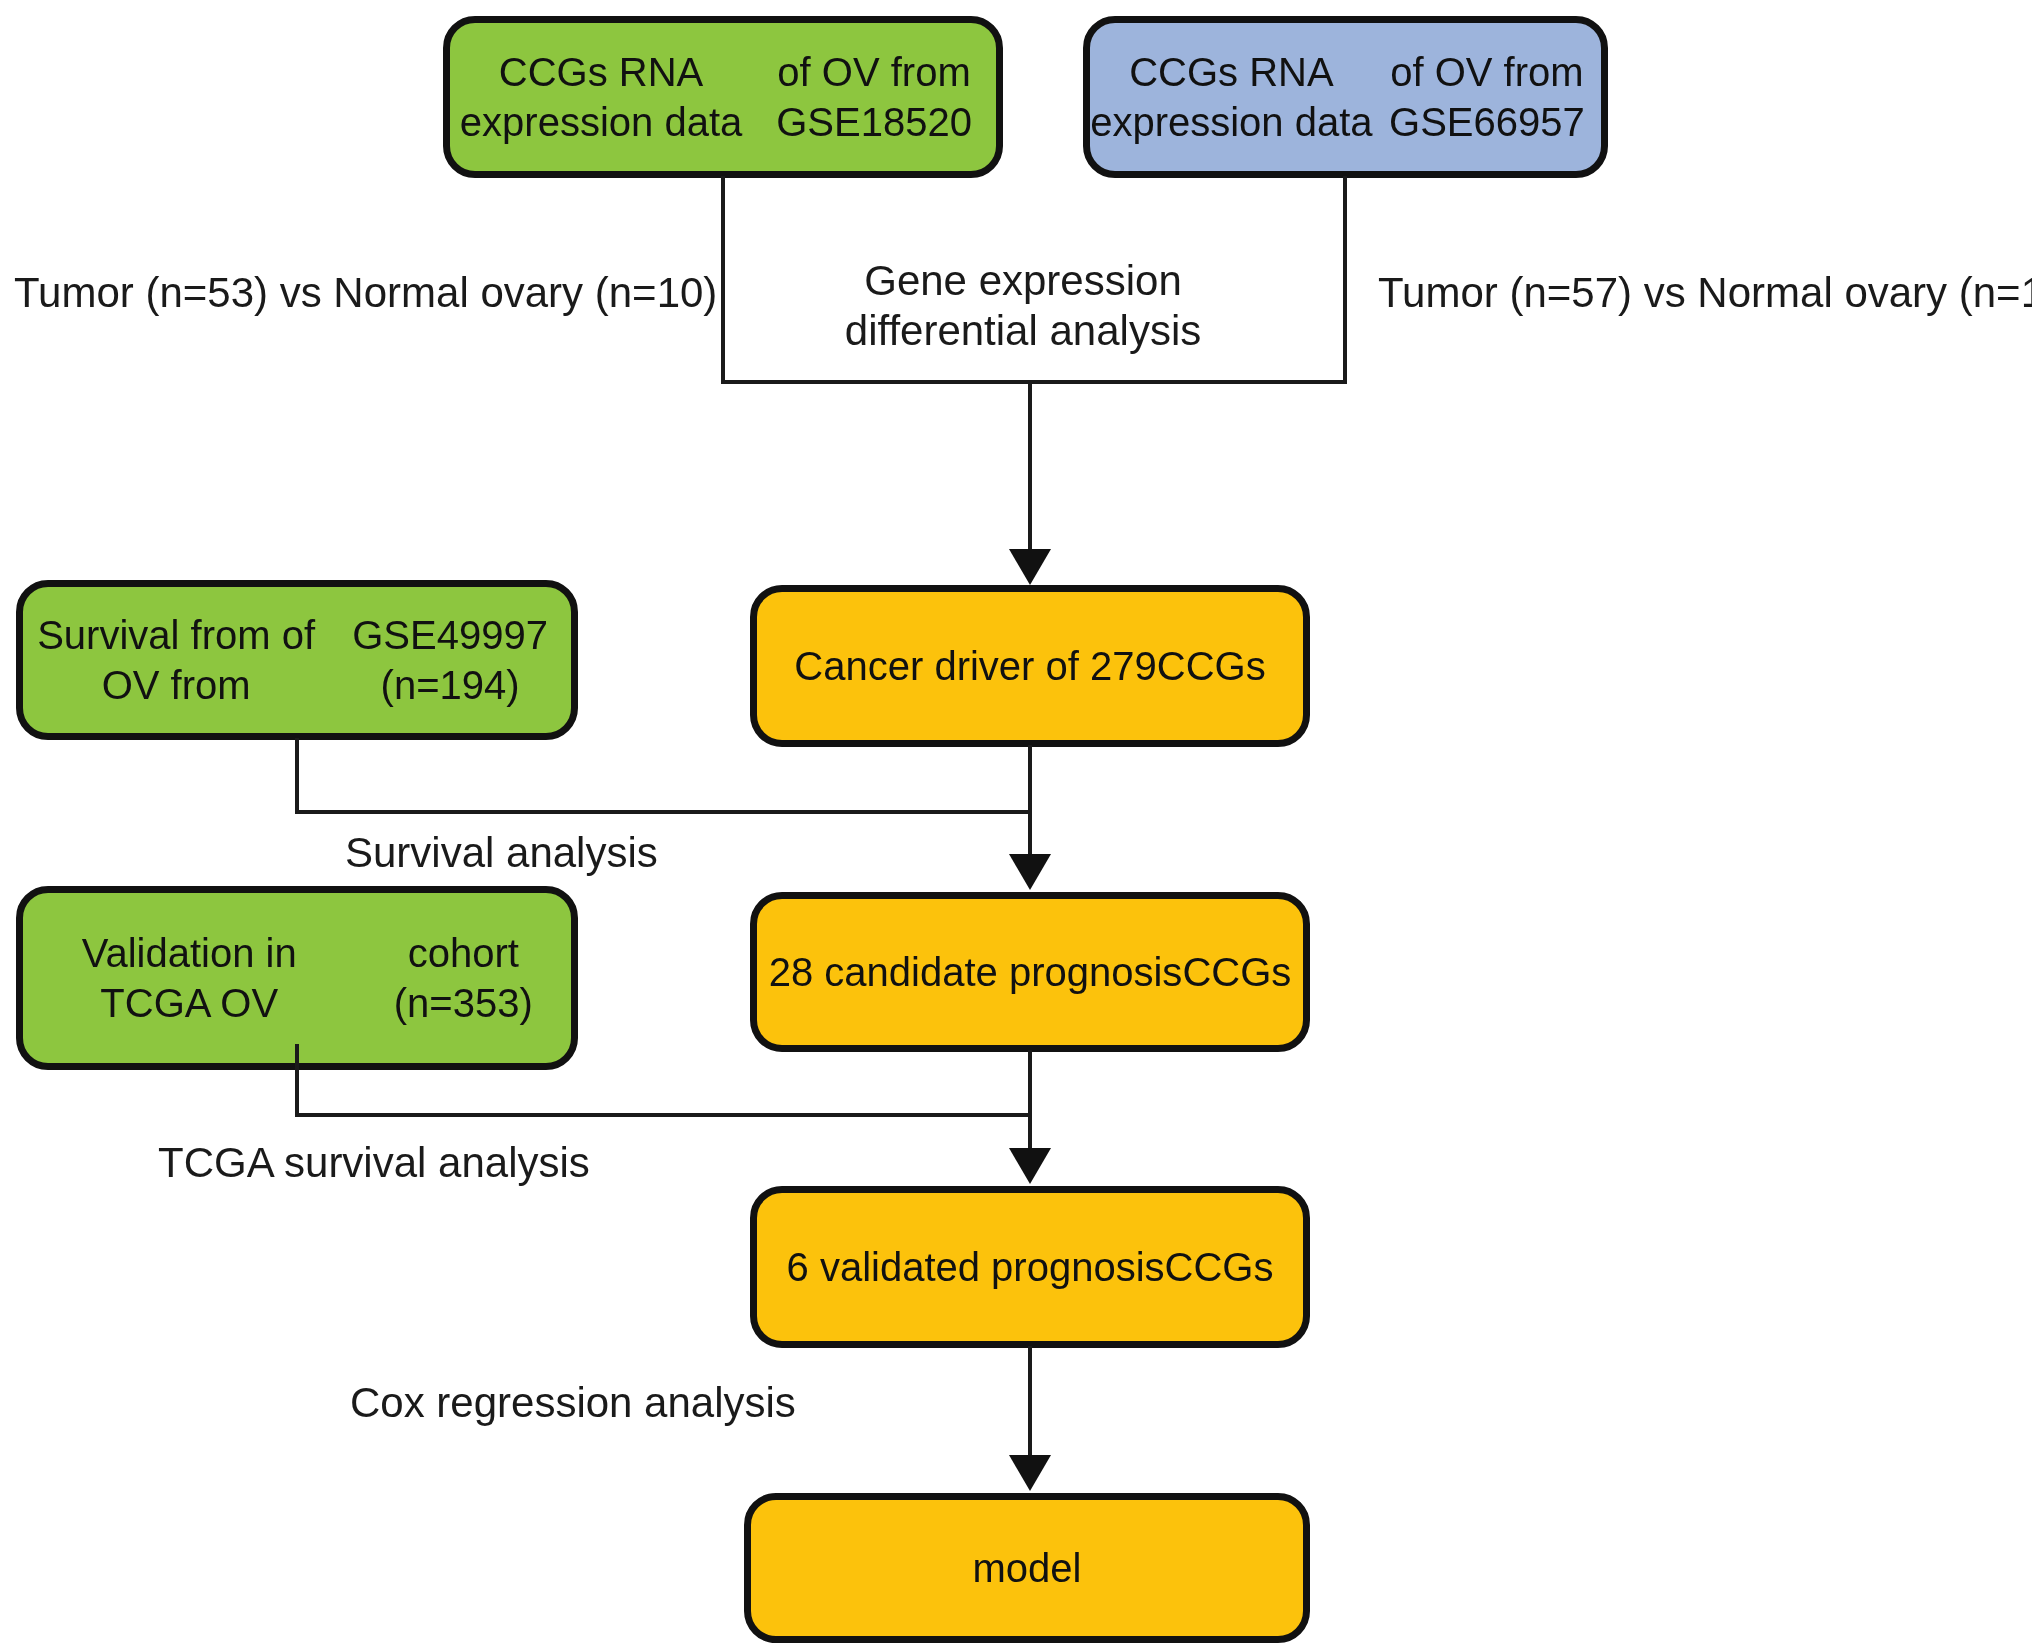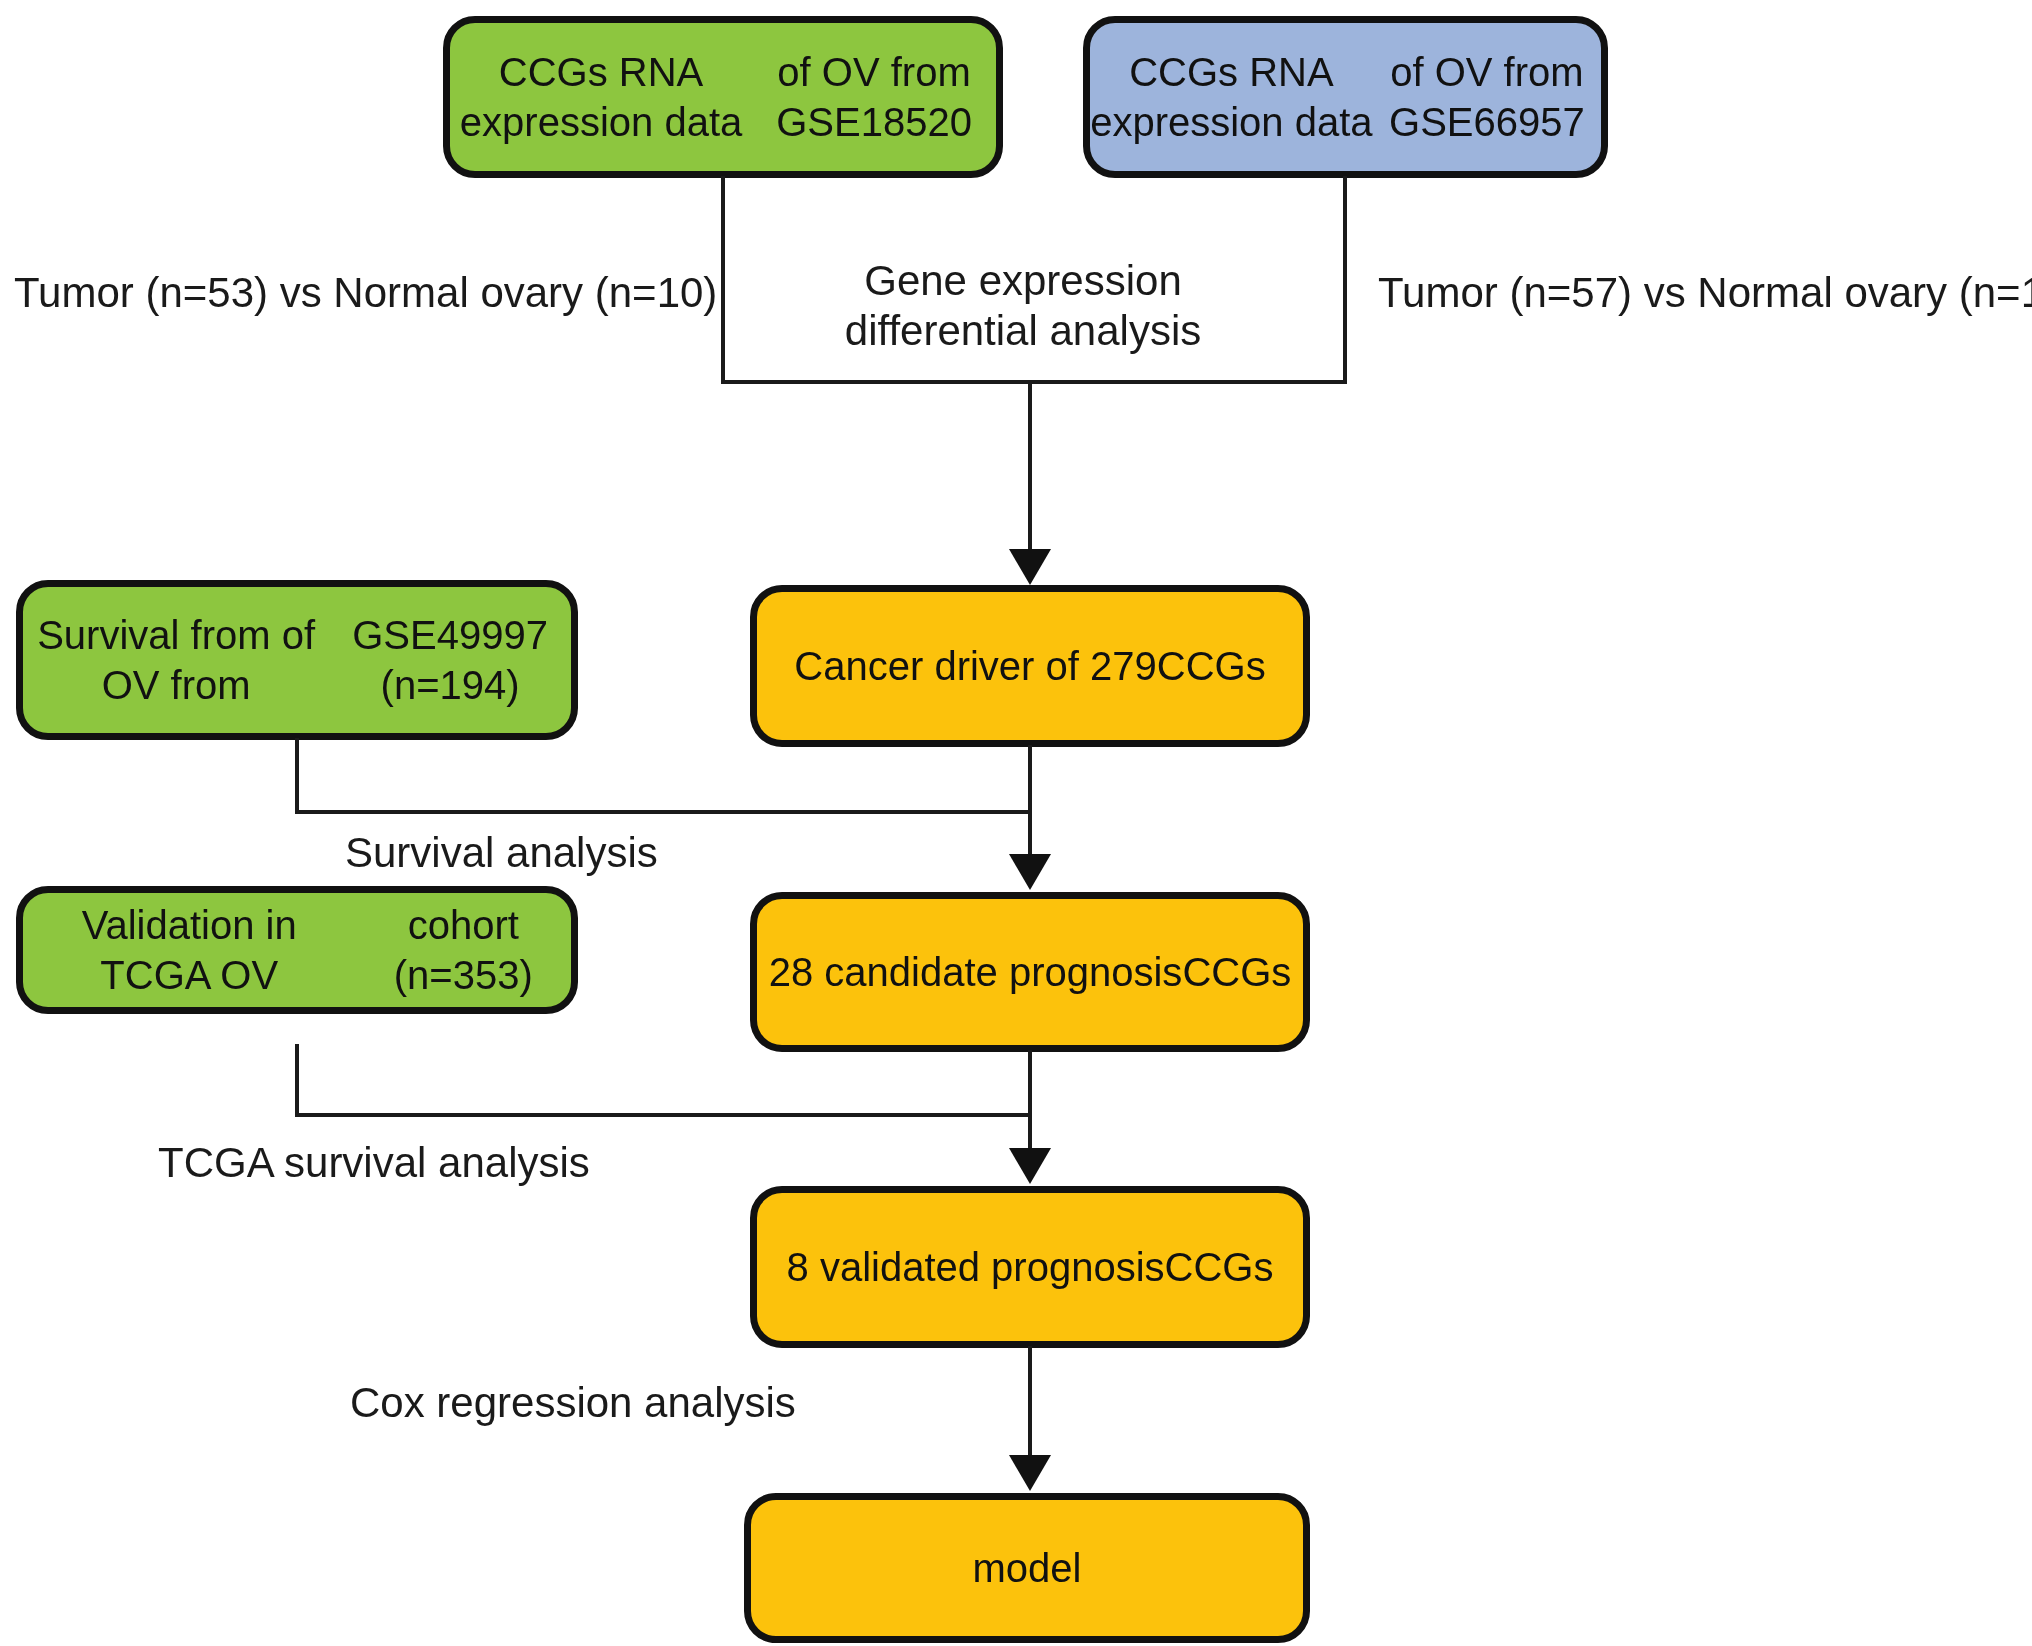--- a/index.html
+++ b/index.html
@@ -90,39 +90,39 @@
     <span>CCGs</span>
   </div>
 
   <div class="vline" style="left:295px;top:738px;height:74px;"></div>
   <div class="hline" style="left:295px;top:810px;width:735px;"></div>
   <div class="vline" style="left:1028px;top:745px;height:110px;"></div>
   <div class="arrow" style="left:1009px;top:854px;"></div>
 
   <div class="lbl" style="left:345px;top:828px;">Survival analysis</div>
 
-  <div class="node green" style="left:16px;top:886px;width:562px;height:128px;">
+  <div class="node green" style="left:16px;top:886px;width:562px;height:184px;">
     <span>Validation in TCGA OV</span>
     <span>cohort (n=353)</span>
   </div>
 
   <div class="node orange" style="left:750px;top:892px;width:560px;height:160px;">
     <span>28 candidate prognosis</span>
     <span>CCGs</span>
   </div>
 
   <div class="vline" style="left:295px;top:1044px;height:71px;"></div>
   <div class="hline" style="left:295px;top:1113px;width:735px;"></div>
   <div class="vline" style="left:1028px;top:1050px;height:100px;"></div>
   <div class="arrow" style="left:1009px;top:1148px;"></div>
 
   <div class="lbl" style="left:158px;top:1138px;">TCGA survival analysis</div>
 
   <div class="node orange" style="left:750px;top:1186px;width:560px;height:162px;">
-    <span>8 validated prognosis</span>
+    <span>6 validated prognosis</span>
     <span>CCGs</span>
   </div>
 
   <div class="vline" style="left:1028px;top:1346px;height:112px;"></div>
   <div class="arrow" style="left:1009px;top:1455px;"></div>
 
   <div class="lbl" style="left:350px;top:1378px;">Cox regression analysis</div>
 
   <div class="node orange" style="left:744px;top:1493px;width:566px;height:150px;">
     <span>model</span>

